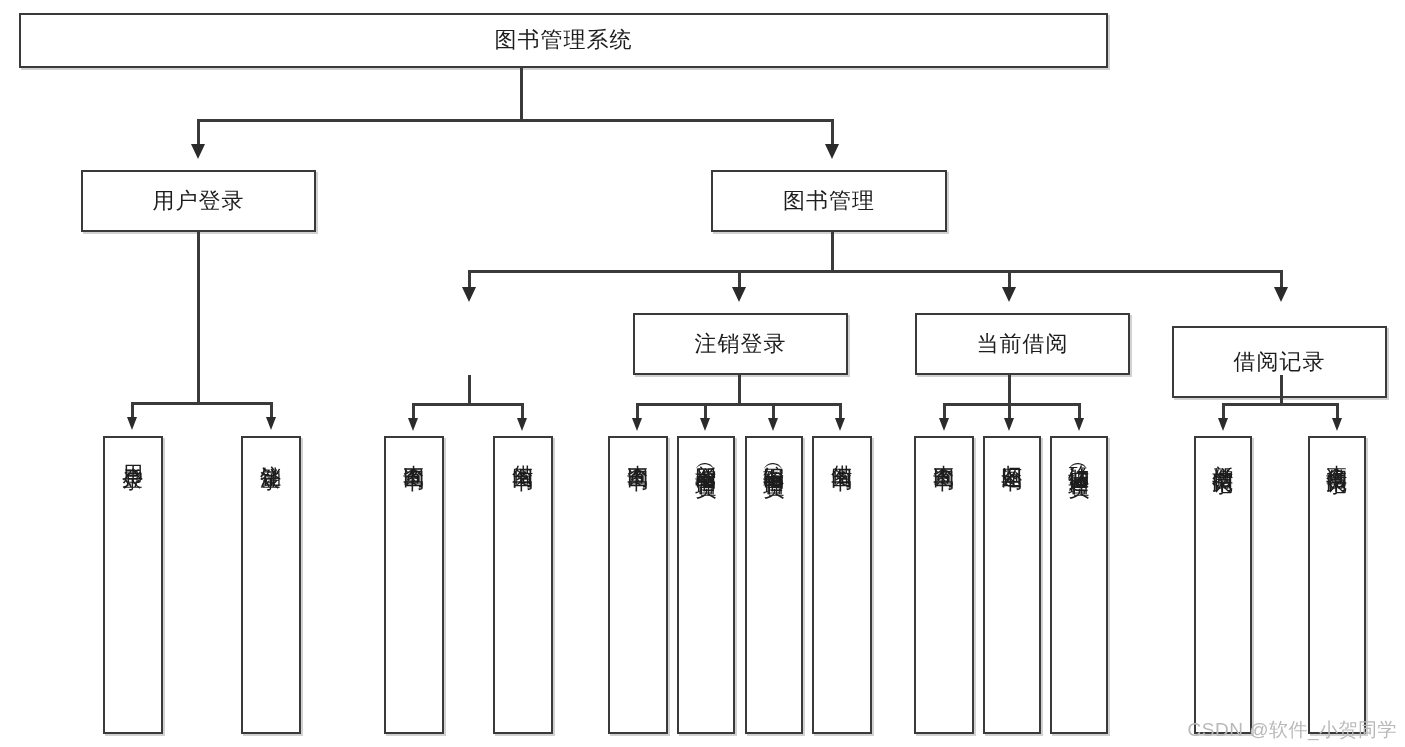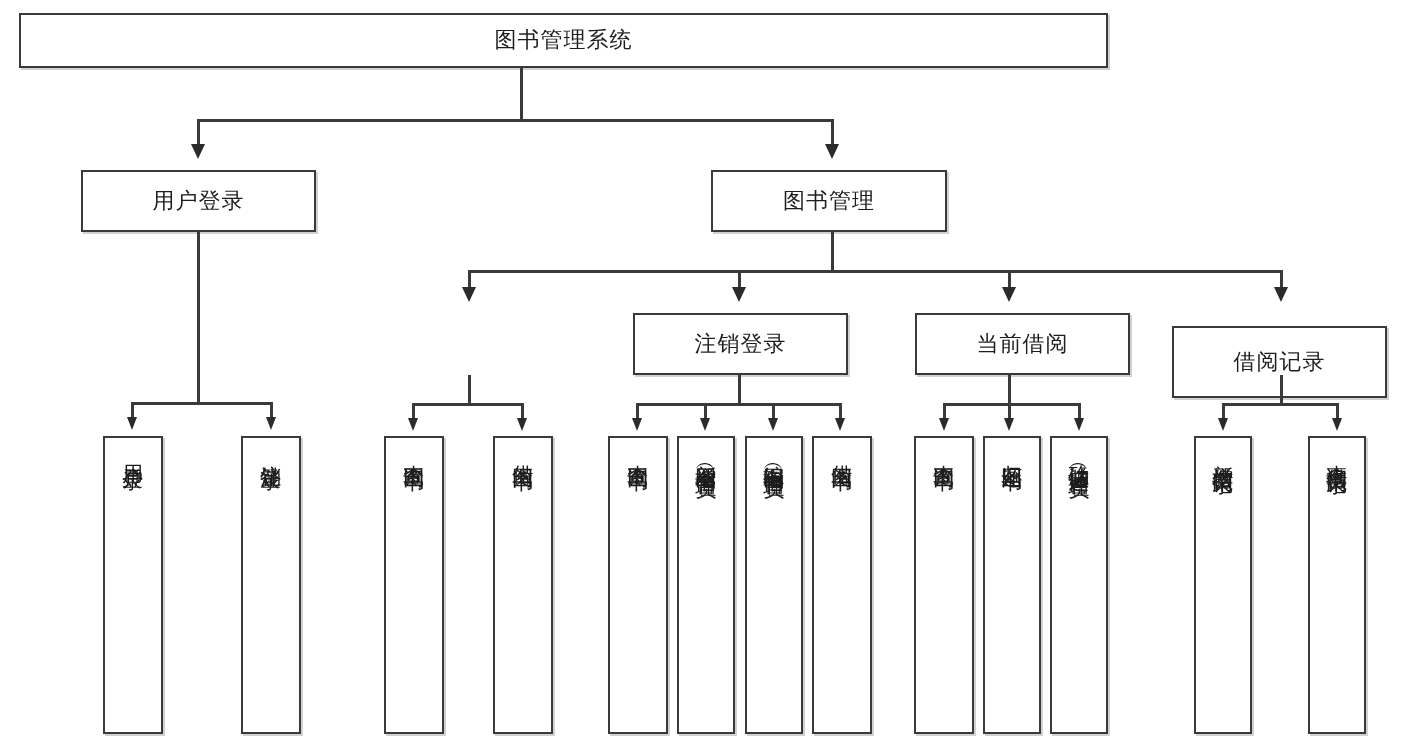--- a/index.html
+++ b/index.html
@@ -201,14 +201,15 @@
     <span class="vtext">确认归还（管理员）</span>
   </div>
 
   <div class="node v" style="left:1194px;top:436px;width:58px;height:298px;">
     <span class="vtext">新增借阅记录</span>
   </div>
   <div class="node v" style="left:1308px;top:436px;width:58px;height:298px;">
     <span class="vtext">查询借阅记录</span>
   </div>
 
+  <div id="watermark">CSDN @软件_小贺同学</div>
 
 </div>
 
 </body></html>

